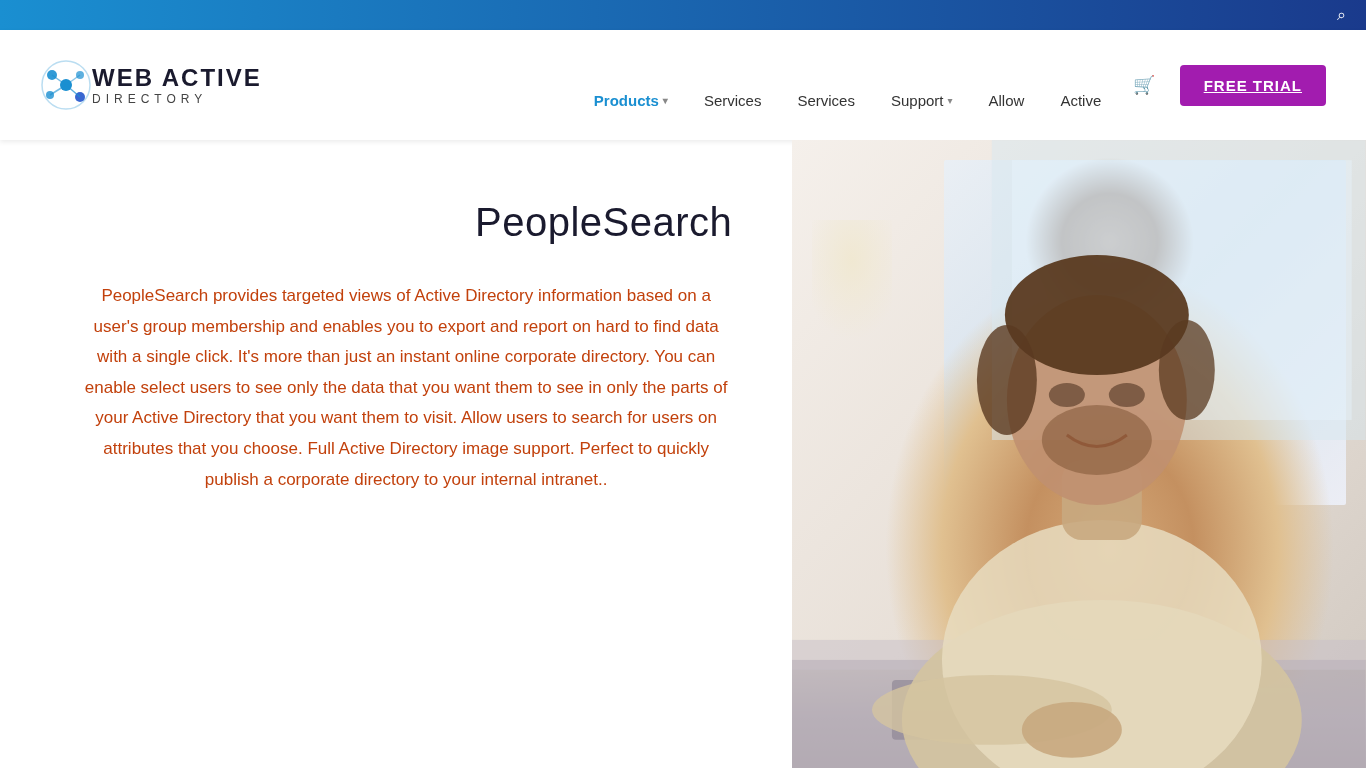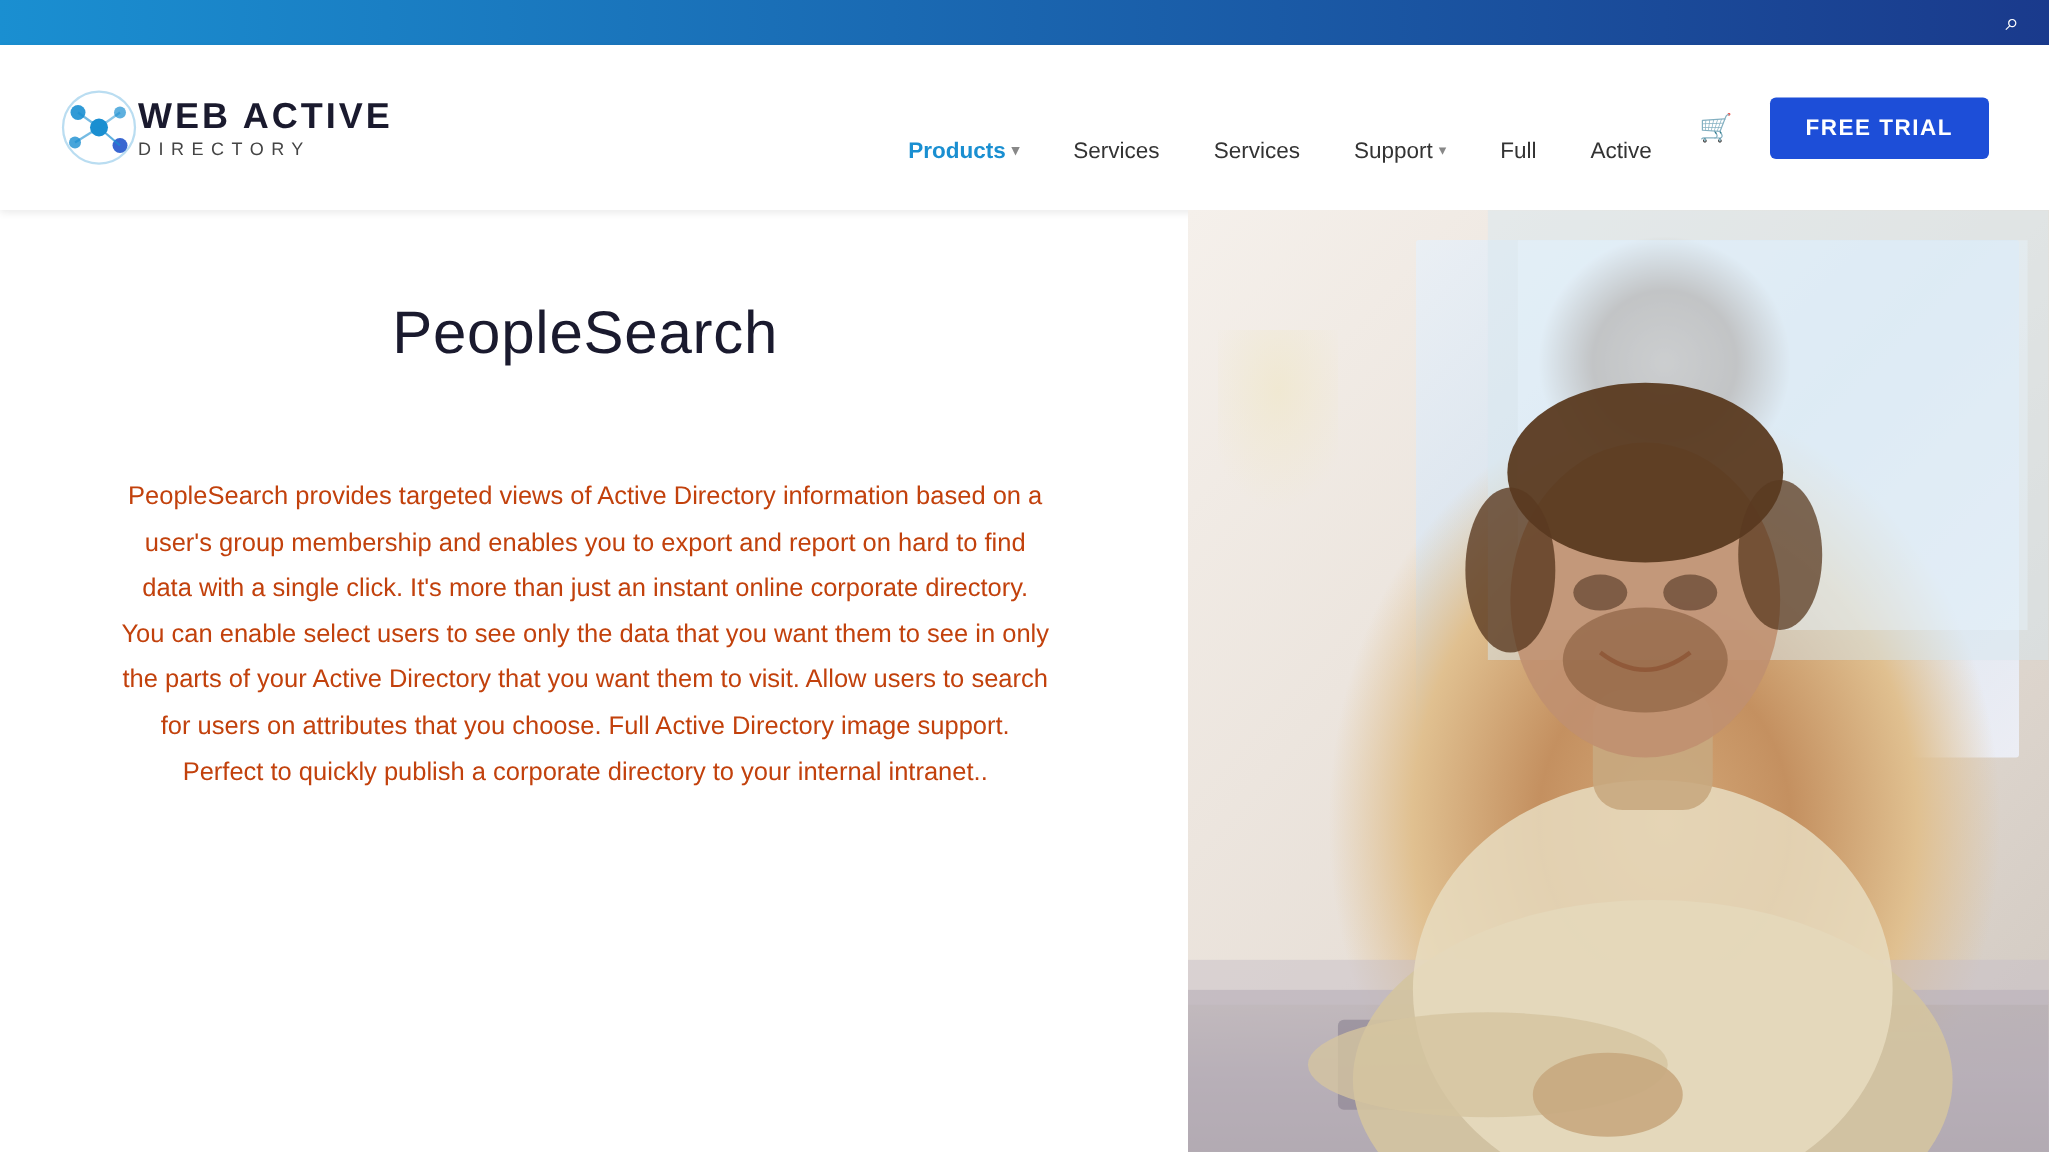--- a/index.html
+++ b/index.html
@@ -79,48 +79,48 @@
       font-size: 10px;
       color: #888;
     }
     .cart-icon {
       padding: 8px 12px;
       font-size: 18px;
       color: #333;
       cursor: pointer;
     }
     .free-trial-btn {
-      background: #1d4ed8;
+      background: #a21caf;
       color: #fff;
       border: none;
       padding: 12px 24px;
       font-size: 15px;
       font-weight: 700;
       letter-spacing: 1px;
       border-radius: 4px;
       cursor: pointer;
       margin-left: 8px;
+      text-decoration: underline;
     }
 
     
     .main-content {
       display: flex;
       height: calc(768px - 30px - 110px);
       position: relative;
     }
 
     
     .content-left {
       width: 58%;
-      padding: 60px 92px 40px 80px;
+      padding: 60px 60px 40px 80px;
       display: flex;
       flex-direction: column;
-      align-items: center;
+      align-items: flex-end;
       text-align: center;
-      gap: 35px;
     }
     .page-title {
       font-size: 40px;
       font-weight: 300;
       color: #1a1a2e;
       margin-bottom: 36px;
       letter-spacing: 0.5px;
     }
     .page-description {
       font-size: 17px;
@@ -232,21 +232,21 @@
       <span>Services</span>
     </a>
     <a class="nav-item">
       <span>Services</span>
     </a>
     <a class="nav-item">
       <span>Support</span>
       <span class="chevron">▾</span>
     </a>
     <a class="nav-item">
-      <span>Full</span>
+      <span>Allow</span>
     </a>
     <a class="nav-item">
       <span>Active</span>
     </a>
     <span class="cart-icon">🛒</span>
     <button class="free-trial-btn">FREE TRIAL</button>
   </nav>
 </header>
 
 <div class="main-content">

